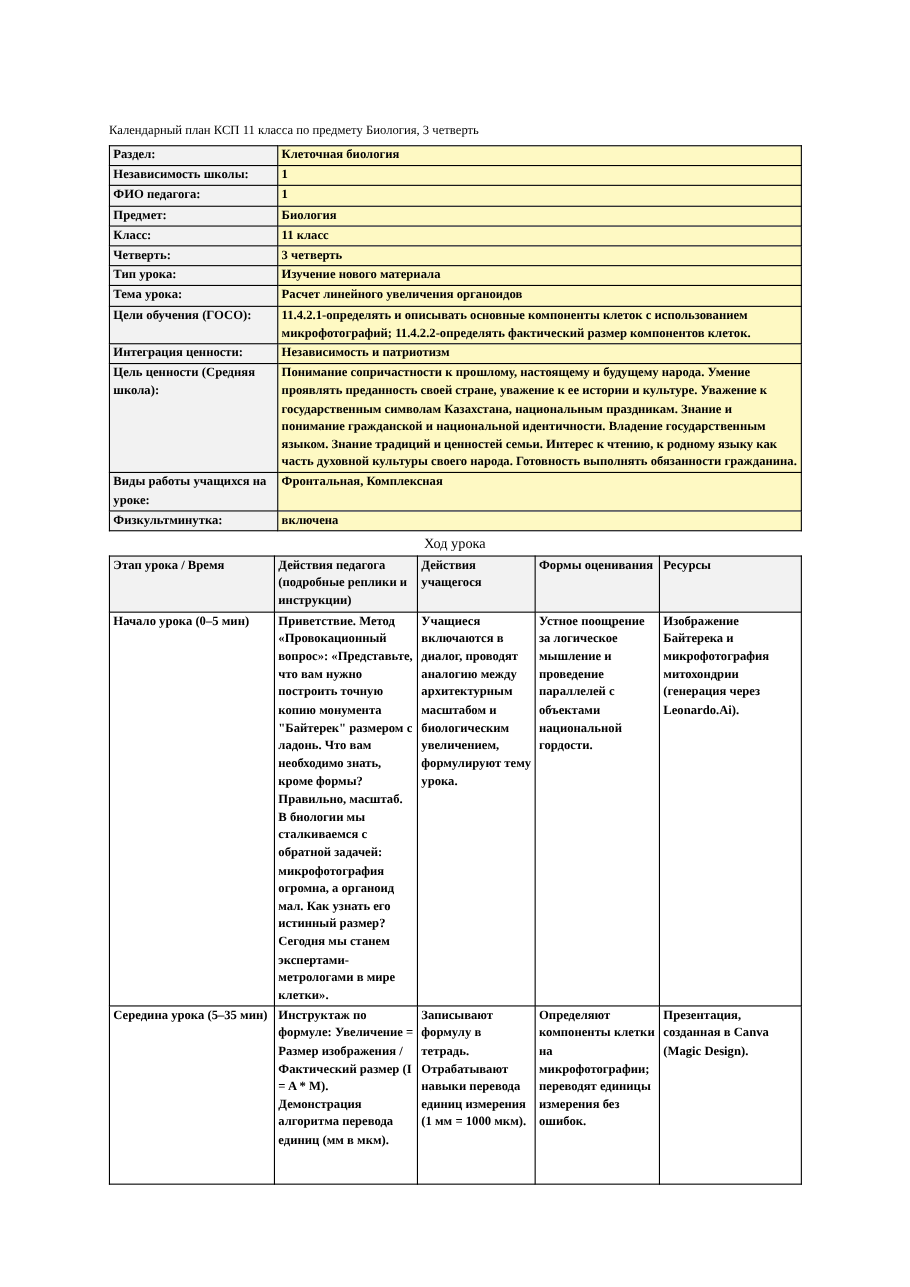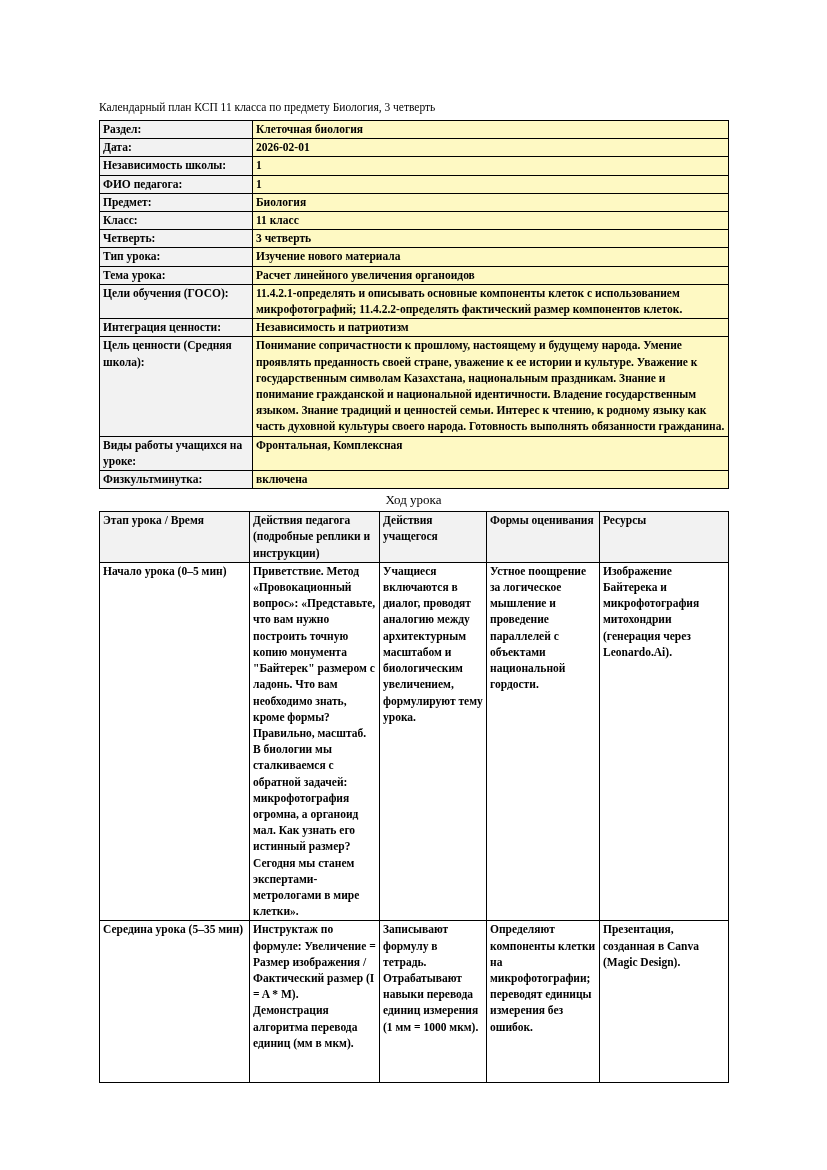--- a/index.html
+++ b/index.html
@@ -12,21 +12,21 @@
     width: 827px;
     height: 1170px;
     font-family: "Liberation Serif", "DejaVu Serif", serif;
     color: #000000;
     position: relative;
     overflow: hidden;
   }
   .page {
     position: absolute;
     left: 99px;
-    top: 0;
+    top: 12px;
     width: 629px;
   }
   .doc-title {
     font-size: 11.5px;
     line-height: 15px;
     margin: 0;
     padding-top: 100px;
     padding-bottom: 5px;
     white-space: nowrap;
   }
@@ -89,24 +89,20 @@
 
   <table id="info-table">
     <colgroup>
       <col class="c-label">
       <col class="c-value">
     </colgroup>
     <tbody>
       <tr>
         <td class="label-cell">Раздел:</td>
         <td class="value-cell">Клеточная биология</td>
-      </tr>
-      <tr>
-        <td class="label-cell">Дата:</td>
-        <td class="value-cell">2026-02-01</td>
       </tr>
       <tr>
         <td class="label-cell">Независимость школы:</td>
         <td class="value-cell">1</td>
       </tr>
       <tr>
         <td class="label-cell">ФИО педагога:</td>
         <td class="value-cell">1</td>
       </tr>
       <tr>

